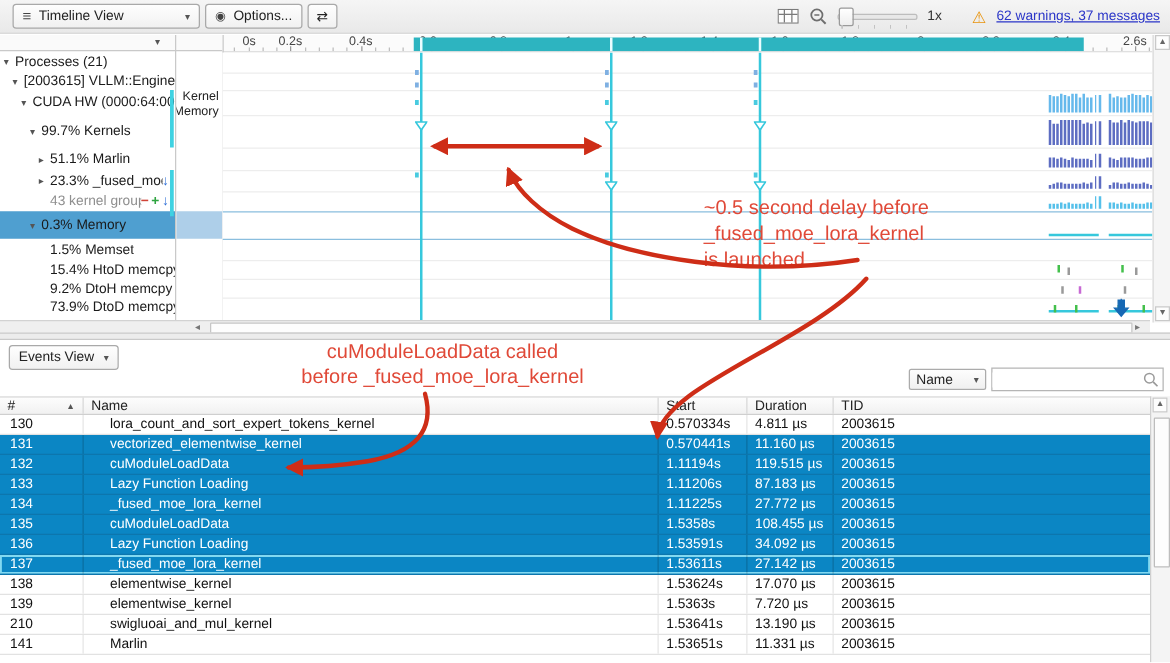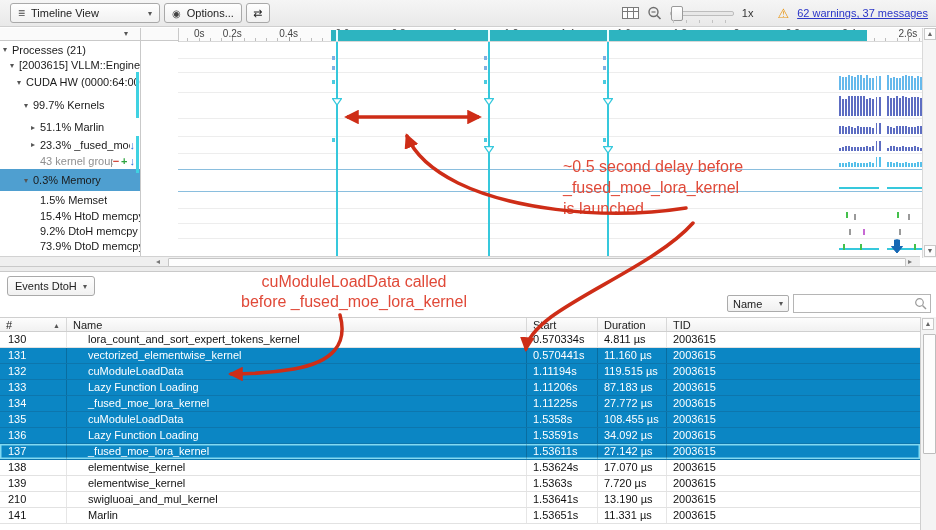--- a/index.html
+++ b/index.html
@@ -293,20 +293,25 @@
         <span class="tlabel">15.4% HtoD memcpy</span>
       </div>
       <div class="trow" style="height: 15px; padding-left: 31px;">
         <span class="caret"></span>
         <span class="tlabel">9.2% DtoH memcpy</span>
       </div>
       <div class="trow" style="height: 16px; padding-left: 31px;">
         <span class="caret"></span>
         <span class="tlabel">73.9% DtoD memcpy</span>
       </div>
+    </div>
+  <div class="legend-col" id="legend">
+      <div class="hlblock" style="top: 128px; height: 22px;"></div>
+      <div class="leg" style="top: 31px;">Kernel</div>
+      <div class="leg" style="top: 43px;">Memory</div>
     </div>
   <div class="vline" style="left:140px"></div>
   <div class="vline" style="left:178px"></div>
   <div class="tracks" id="tracks">
       <div class="sep" style="top: 16px;"></div>
       <div class="sep" style="top: 30px;"></div>
       <div class="sep" style="top: 50px;"></div>
       <div class="sep" style="top: 76px;"></div>
       <div class="sep" style="top: 94px;"></div>
       <div class="sep" style="top: 111px;"></div>
@@ -509,21 +514,21 @@
   <div class="bluearrow">
     <svg width="18" height="18">
       <path d="M9 1 L9 10 M9 15 L3.5 8.5 L6.5 8.5 L6.5 2 L11.5 2 L11.5 8.5 L14.5 8.5 Z" fill="#1668b4" stroke="#1668b4" stroke-width="1"></path>
     </svg>
   </div>
 
   <div class="splitter"></div>
 
   <div class="events-top">
     <button class="tbtn" id="btn-events">
-      <span>Events DtoH</span>
+      <span>Events View</span>
       <span class="caret">▾</span>
     </button>
     <div class="filterbox">
       <span>Name</span>
       <span class="caret">▾</span>
     </div>
     <div class="searchbox">
       <input type="text" placeholder="" style="">
       <svg width="13" height="13">
         <circle cx="5.5" cy="5.5" r="3.8" fill="none" stroke="#9a9a9a" stroke-width="1.2"></circle>

